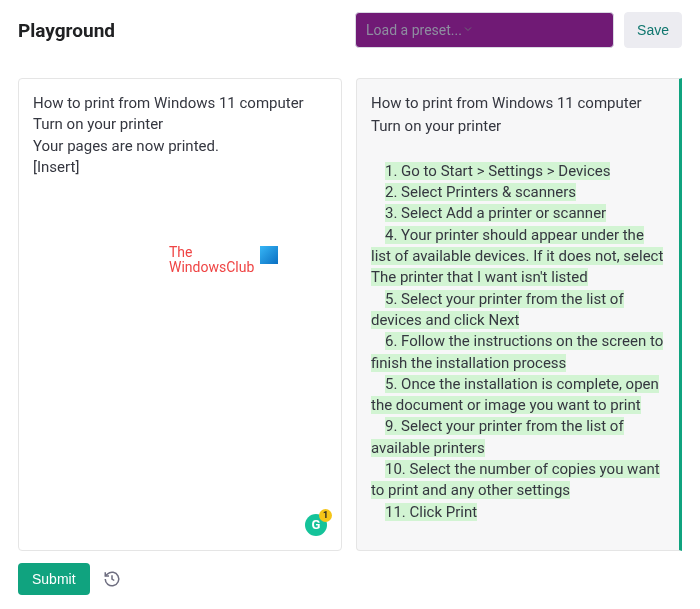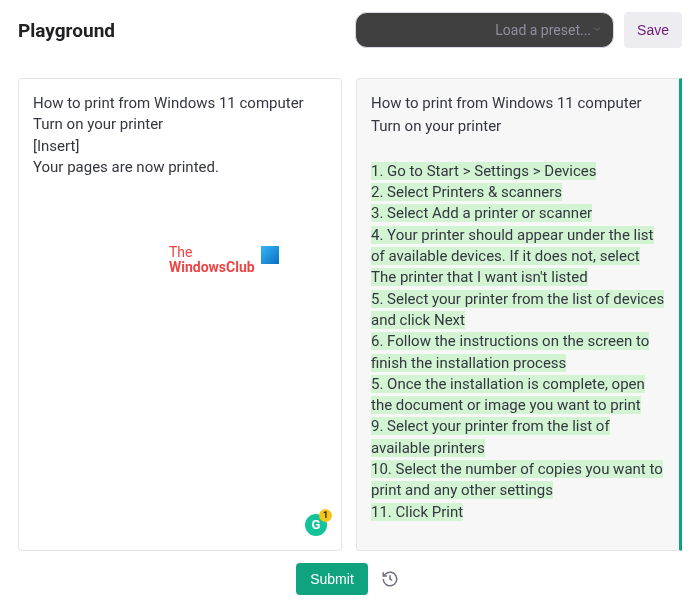--- a/index.html
+++ b/index.html
@@ -23,40 +23,40 @@
   }
   .top-right {
     display: flex;
     gap: 10px;
     align-items: center;
   }
   .preset {
     width: 259px;
     height: 36px;
     border: 1px solid #d9d9e3;
-    border-radius: 12px;
-    background: #404040;
-    display: flex;
-    align-items: center;
-    justify-content: flex-end;
+    border-radius: 4px;
+    background: #701a75;
+    display: flex;
+    align-items: center;
+    justify-content: flex-start;
     padding: 0 10px;
     color: #8e8ea0;
     font-size: 14px;
     cursor: pointer;
   }
   .preset .chev {
     color: #6b6b76;
   }
   .save-btn {
     height: 36px;
     padding: 4px 12px;
     background: #ececf1;
     border: 1px solid #ececf1;
     border-radius: 4px;
-    color: #701a75;
+    color: #0f766e;
     font-size: 14px;
     cursor: pointer;
     display: flex;
     align-items: center;
   }
   .panels {
     display: flex;
     gap: 14px;
     padding: 0 18px;
     margin-top: 22px;
@@ -95,21 +95,21 @@
     pointer-events: none;
   }
   .wm-text {
     display: flex;
     flex-direction: column;
     font-size: 14px;
     color: #ef4444;
     line-height: 1.1;
   }
   .wm-text span:first-child { font-weight: 400; }
-  .wm-text span:last-child { font-weight: 700; }
+  .wm-text span:last-child { font-weight: 400; }
   .wm-logo {
     width: 18px;
     height: 18px;
     background: linear-gradient(135deg, #37b6f6 0%, #0a6fc2 100%);
     margin-top: 1px;
   }
   .grammarly {
     position: absolute;
     right: 14px;
     bottom: 14px;
@@ -148,30 +148,30 @@
     display: block;
     margin-bottom: 2px;
   }
   .right-spacer {
     height: 1.42em;
     display: block;
   }
   .steps .step {
     display: inline;
     background: #d2f4d3;
+    margin-left: 14px;
   }
   .steps .step-row {
     display: block;
   }
   .bottom {
     display: flex;
     align-items: center;
     gap: 8px;
     padding: 12px 18px 0 18px;
-    justify-content: center;
   }
   .submit-btn {
     background: #10a37f;
     color: #fff;
     border: none;
     border-radius: 4px;
     height: 32px;
     padding: 0 14px;
     font-size: 14px;
     cursor: pointer;
@@ -202,21 +202,21 @@
       </span>
     </div>
     <button class="save-btn">
       <span>Save</span>
     </button>
   </div>
 </div>
 
 <div class="panels">
   <div class="panel left">
-    <div class="left-text" id="left-lines"><div>How to print from Windows 11 computer</div><div>Turn on your printer</div><div>[Insert]</div><div>Your pages are now printed.</div></div>
+    <div class="left-text" id="left-lines"><div>How to print from Windows 11 computer</div><div>Turn on your printer</div><div>Your pages are now printed.</div><div>[Insert]</div></div>
 
     <div class="watermark">
       <div class="wm-text">
         <span>The</span>
         <span>WindowsClub</span>
       </div>
       <div class="wm-logo"></div>
     </div>
 
     <div class="grammarly" data-badge="1">

